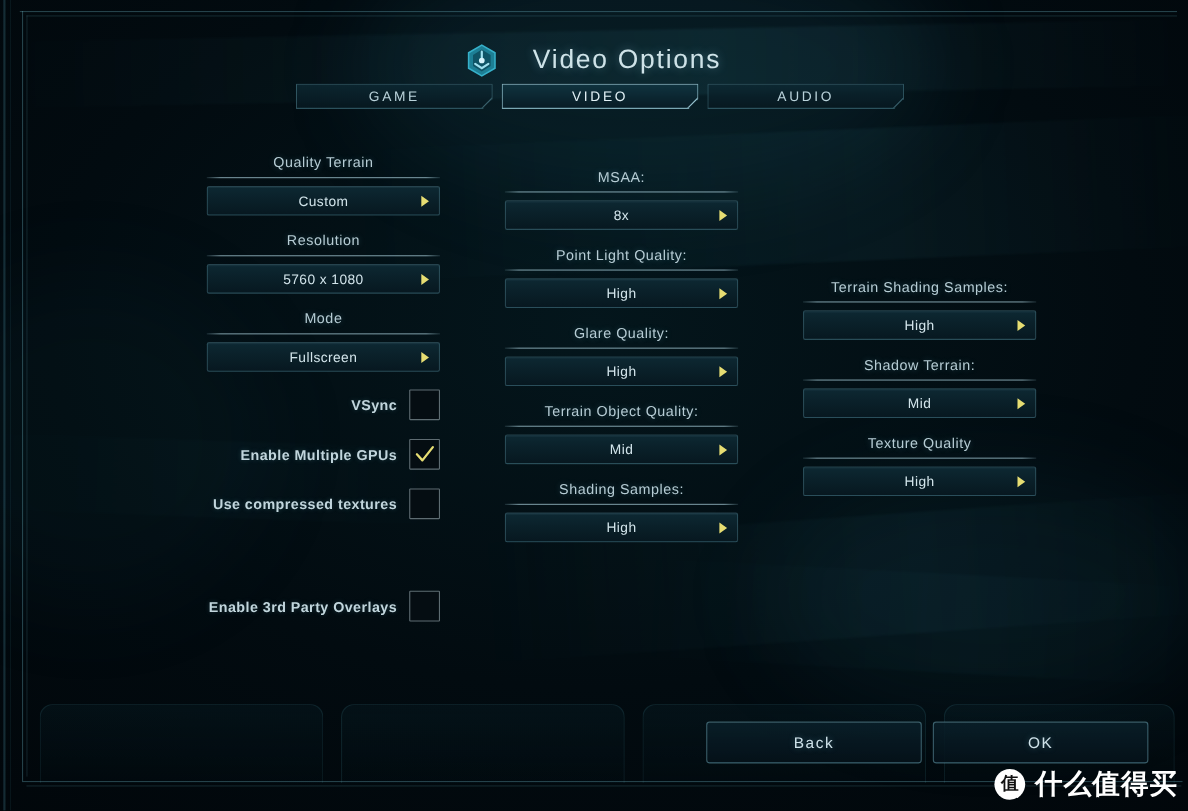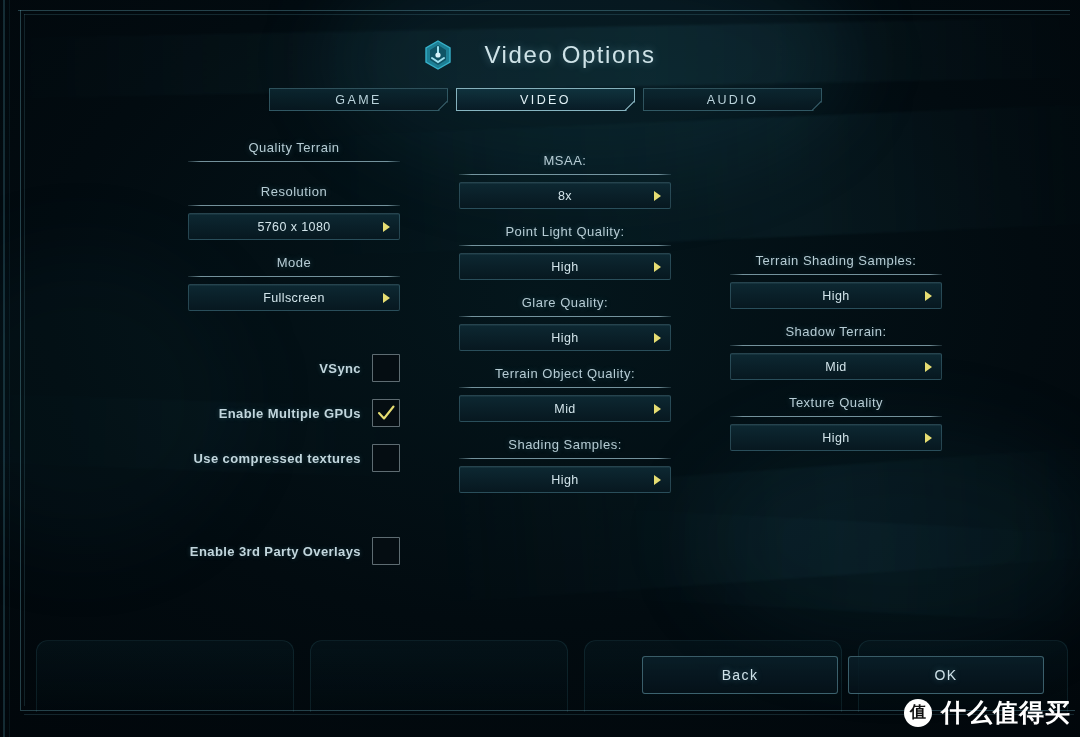--- a/index.html
+++ b/index.html
@@ -85,21 +85,21 @@
     font-size: 24px;
     letter-spacing: 1.6px;
     color: #cfe3e8;
     text-shadow: 0 0 9px rgba(130,200,220,0.45);
     font-weight: 400;
   }
 
   
   .tabs {
     position: absolute;
-    left: 269px; top: 88px;
+    left: 269px; top: 76px;
     display: flex;
     gap: 8px;
   }
   .tab {
     position: relative;
     width: 179px;
     height: 23px;
     display: flex;
     align-items: center;
     justify-content: center;
@@ -314,20 +314,24 @@
     <div class="tab">
       <span>AUDIO</span>
       <span class="corner"></span>
     </div>
   </div>
 
   <div class="col col-left">
     <div>
       <div class="opt-label">Quality Terrain</div>
       <div class="divider"></div>
+      <div class="dropdown">
+        <span>Custom</span>
+        <span class="arrow"></span>
+      </div>
     </div>
     <div class="opt-gap"></div>
     <div>
       <div class="opt-label">Resolution</div>
       <div class="divider"></div>
       <div class="dropdown">
         <span>5760 x 1080</span>
         <span class="arrow"></span>
       </div>
     </div>

